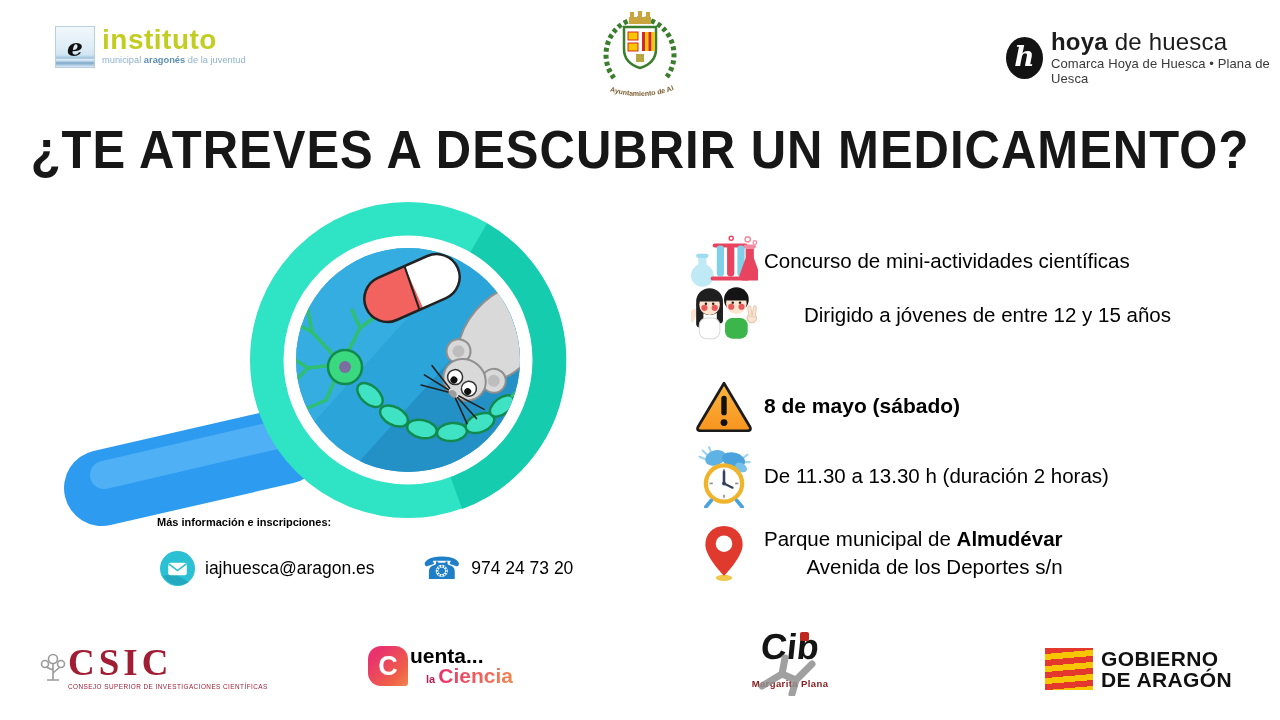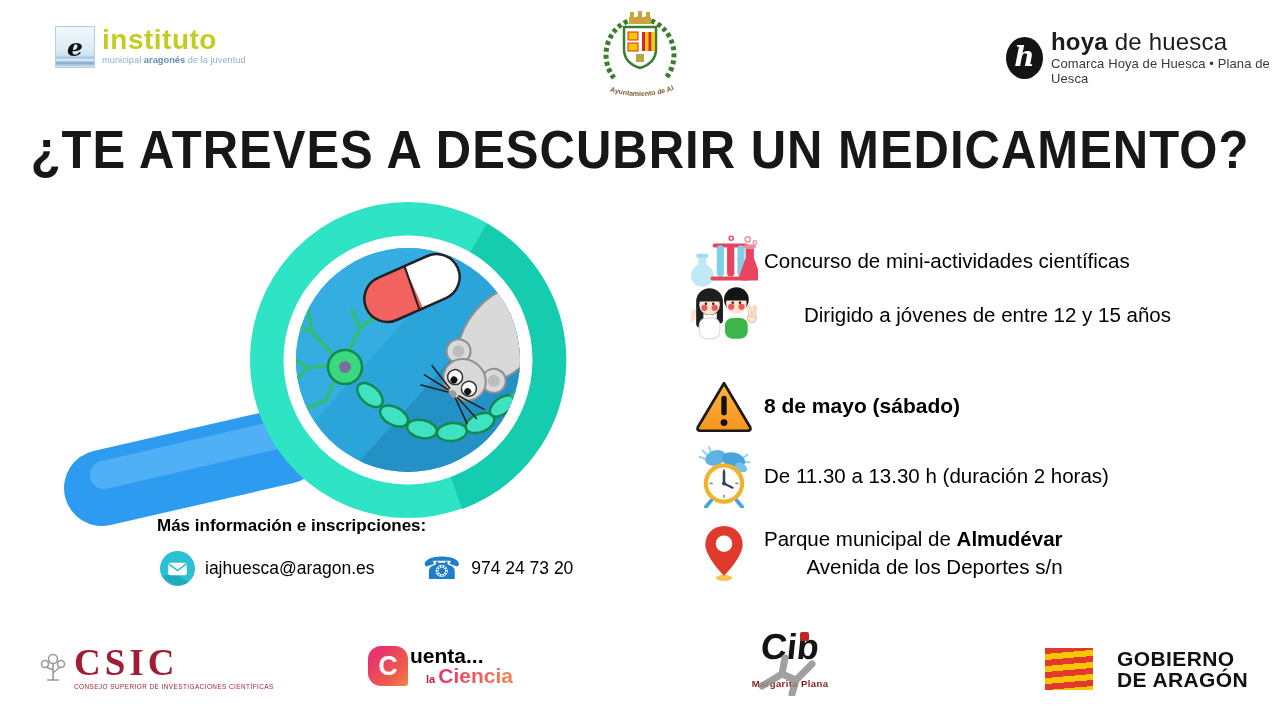--- a/index.html
+++ b/index.html
@@ -41,49 +41,49 @@
   .item-text b { font-weight:bold; }
   .item-1 { top:230px; height:62px; }
   .item-2 { top:284px; height:62px;gap:40px; }
   .item-3 { top:378px; height:56px; }
   .item-4 { top:443px; height:66px; }
   .item-5 { top:524px; }
   .item-3 .item-text { font-weight:bold; font-size:21px; }
   .item-5 .item-text { line-height:28px; }
 
   
-  .contact-heading { position:absolute; left:157px; top:516px; font-size:17px; font-weight:bold; color:#000; }
+  .contact-heading { position:absolute; left:157px; top:516px; font-size:11px; font-weight:bold; color:#000; }
   .contact-row { position:absolute; left:160px; top:551px; display:flex; align-items:center; }
   .email-icon { width:35px; height:35px; flex:0 0 35px; }
   .email-text { font-size:17.5px; color:#000; margin-left:10px; }
   .phone-glyph { font-size:31px; color:#1e7ec8; margin-left:48px; line-height:31px; }
   .phone-text { font-size:17.5px; color:#000; margin-left:10px; }
 
   
   .footer { position:absolute; left:0; top:630px; width:1280px; height:90px; }
 
-  .logo-csic { position:absolute; left:38px; top:16px; display:flex; align-items:center; gap:6px; }
+  .logo-csic { position:absolute; left:38px; top:16px; display:flex; align-items:center; }
   .csic-text .csic-acronym { font-family:"Liberation Serif", serif; font-weight:bold; font-size:37px; color:#a01d33; letter-spacing:4px; line-height:34px; }
   .csic-sub { font-size:6.4px; color:#a01d33; letter-spacing:0.45px; margin-top:3px; }
 
   .logo-cuenta { position:absolute; left:368px; top:16px; display:flex; align-items:flex-start; gap:2px; }
   .cuenta-icon { width:40px; height:40px; border-radius:13px 13px 3px 13px; background:linear-gradient(135deg,#e8336d 20%,#ef6148 75%,#f1854f 100%);
                  color:#ffffff; display:flex; align-items:center; justify-content:center; font-size:27px; font-weight:bold; }
   .cuenta-line1 { font-size:21px; font-weight:bold; color:#000000; line-height:20px; }
   .cuenta-line2 { margin-left:16px; line-height:20px; }
   .cuenta-la { font-size:11px; font-weight:bold; color:#b51e53; }
   .cuenta-ciencia { font-size:21px; font-weight:bold; background:linear-gradient(90deg,#e8336d,#f1854f); -webkit-background-clip:text; background-clip:text; color:transparent; }
 
   .logo-cib { position:absolute; left:742px; top:0px; width:96px; height:80px; text-align:center; }
   .cib-letters { font-size:36px; font-weight:bold; color:#141414; transform:skewX(-6deg); line-height:34px; }
   .cib-dot { position:absolute; left:58px; top:2px; width:9px; height:9px; background:#c0271f; border-radius:2px; }
   .cib-runner { position:absolute; left:12px; top:18px; }
   .cib-sub { font-size:9.5px; font-weight:bold; color:#8b1a1a; margin-top:14px; letter-spacing:0.4px; }
 
-  .logo-aragon { position:absolute; left:1045px; top:18px; display:flex; align-items:center; gap:24px; }
+  .logo-aragon { position:absolute; left:1045px; top:18px; display:flex; align-items:center; gap:8px; }
   .aragon-icon { width:48px; height:42px; background:repeating-linear-gradient(175deg,#e4372e 0 6px,#f7c600 6px 12px); }
   .aragon-text { font-size:21px; font-weight:bold; color:#111; line-height:21px; letter-spacing:0.4px; }
 </style>
 </head>
 <body>
 
 <div class="poster">
 
   <div class="logo-juventud">
     <div class="juv-icon">e</div>

